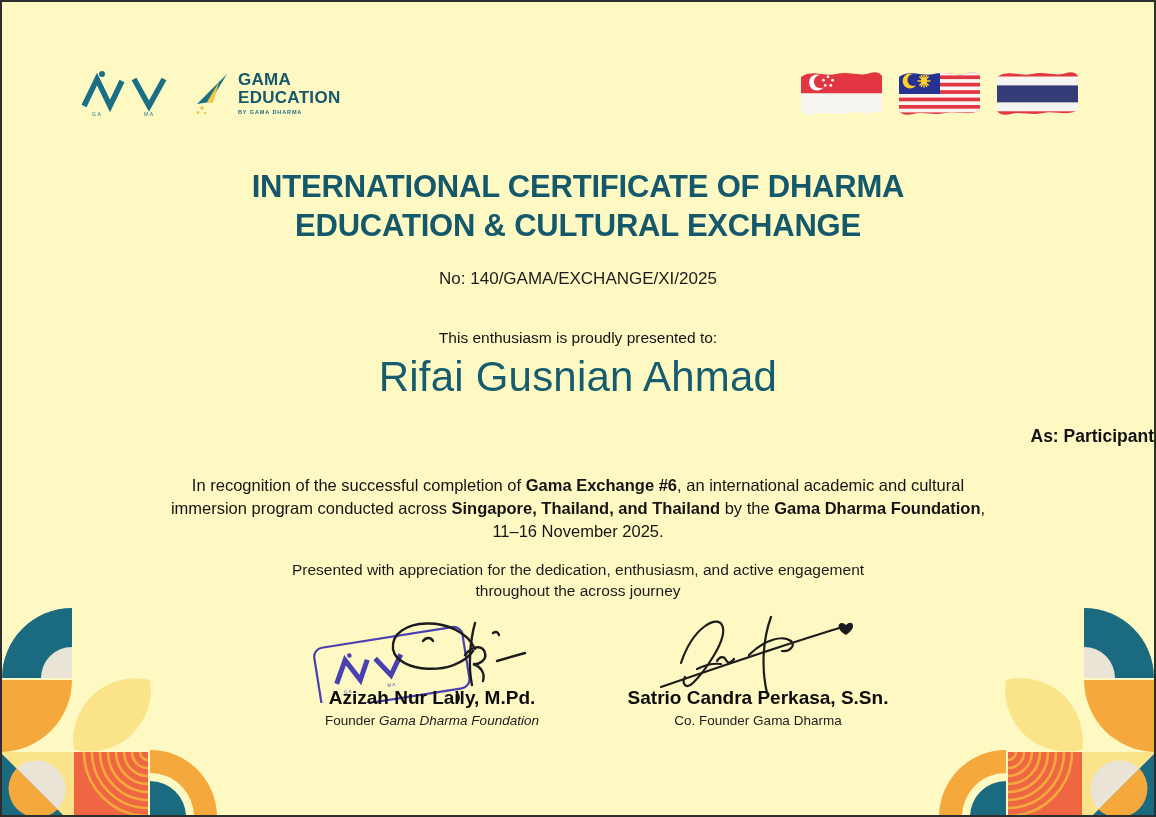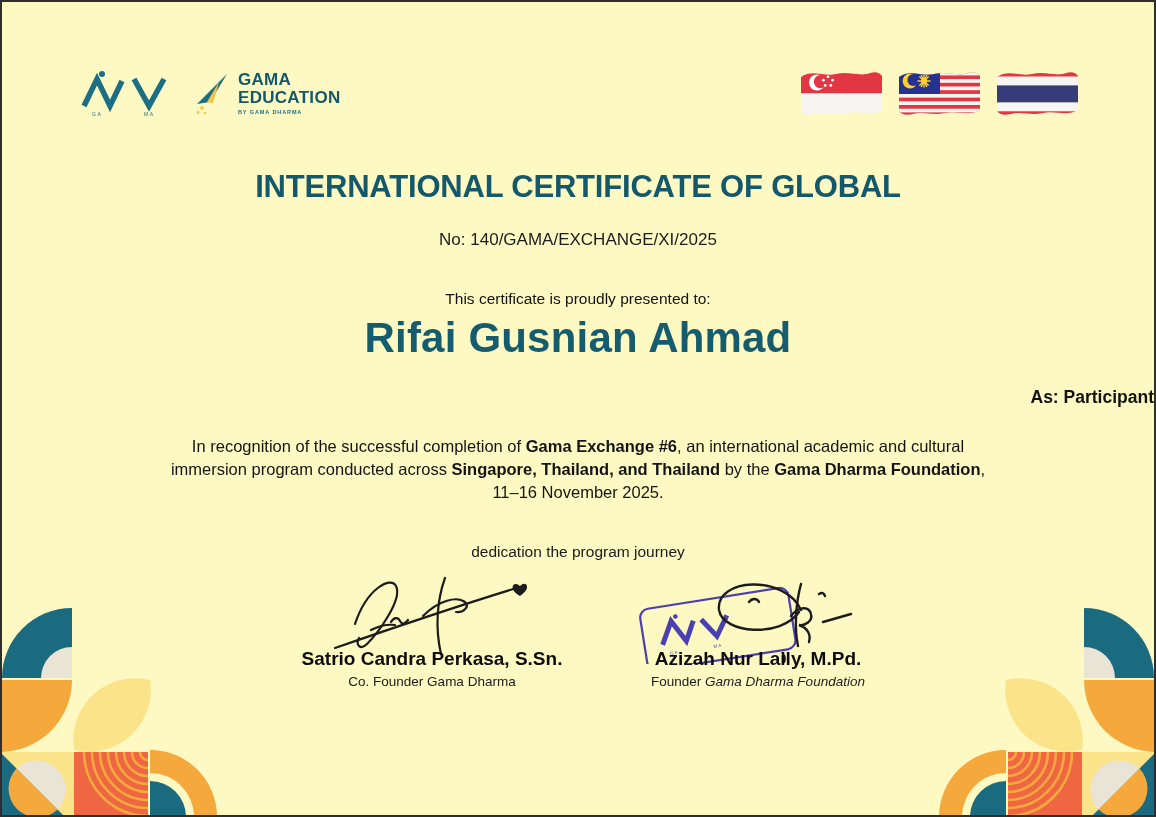--- a/index.html
+++ b/index.html
@@ -16,21 +16,21 @@
   .gx-logo { display:flex; align-items:center; gap:8px; }
   .gx-text { line-height:1; }
   .gx-line { font-size:17px; font-weight:800; color:#14586B; letter-spacing:0.3px; line-height:1.05; }
   .gx-tag { font-size:5.5px; font-weight:700; color:#1B6F85; letter-spacing:0.9px; margin-top:3px; }
   .flags { display:flex; gap:14px; align-items:center; }
   .flag { display:block; }
   
   .title { text-align:center; margin-top:47px; color:#14586B; font-size:31px; font-weight:800; line-height:1.26; letter-spacing:-0.2px; }
   .cert-no { text-align:center; margin-top:24px; font-size:17px; color:#1c1c1c; }
   .presented { text-align:center; margin-top:40px; font-size:15.5px; color:#121212; }
-  .recipient { text-align:center; margin-top:6px; font-size:42px; font-weight:700; color:#155C6E; letter-spacing:0.2px; }
+  .recipient { text-align:center; margin-top:6px; font-size:42px; font-weight:400; color:#155C6E; letter-spacing:0.2px; }
   .role { text-align:right; margin-top:25px; font-size:17.5px; font-weight:700; color:#121212; }
   .body-par { text-align:center; margin:27px auto 0; max-width:836px; font-size:16.5px; line-height:1.4; color:#141414; }
   .body-par b { font-weight:700; }
   .appreciation { text-align:center; margin-top:17px; font-size:15.5px; line-height:1.32; color:#1a1a1a; }
   
   .sig-row { display:flex; justify-content:center; gap:26px; margin-top:6px; margin-left:34px; }
   .sig-col { width:300px; text-align:center; position:relative; }
   .sig-art { display:block; margin:0 auto -16px; }
   .sig-name { font-size:19px; font-weight:700; color:#0d0d0d; position:relative; z-index:2; }
   .sig-role { font-size:13.5px; color:#202020; margin-top:4px; }
@@ -135,51 +135,35 @@
           <rect x="0" y="0" width="84" height="8.7" fill="#E23642"></rect>
           <rect x="0" y="8.7" width="84" height="8.7" fill="#F6F5F2"></rect>
           <rect x="0" y="17.4" width="84" height="17.2" fill="#353C77"></rect>
           <rect x="0" y="34.6" width="84" height="8.7" fill="#F6F5F2"></rect>
           <rect x="0" y="43.3" width="84" height="8.7" fill="#E23642"></rect>
         </g>
       </svg>
     </div>
   </div>
 
-  <h1 class="title"><span>INTERNATIONAL CERTIFICATE OF GLOBAL</span><br></h1>
+  <h1 class="title"><span>INTERNATIONAL CERTIFICATE OF DHARMA</span><br><span>EDUCATION &amp; CULTURAL EXCHANGE</span></h1>
 
   <div class="cert-no">No: 140/GAMA/EXCHANGE/XI/2025</div>
 
-  <div class="presented">This certificate is proudly presented to:</div>
+  <div class="presented">This enthusiasm is proudly presented to:</div>
 
   <div class="recipient">Rifai Gusnian Ahmad</div>
 
   <div class="role">As: Participant</div>
 
   <p class="body-par"><span>In recognition of the successful completion of </span><b>Gama Exchange #6</b><span>, an international academic and cultural immersion program conducted across </span><b>Singapore, Thailand, and Thailand</b><span> by the </span><b>Gama Dharma Foundation</b><span>, 11–16 November 2025.</span></p>
 
-  <p class="appreciation"><br><span>dedication the program journey</span></p>
+  <p class="appreciation"><span>Presented with appreciation for the dedication, enthusiasm, and active engagement</span><br><span>throughout the across journey</span></p>
 
   <div class="sig-row">
-    <div class="sig-col">
-      <svg class="sig-art" width="210" height="96" viewBox="0 0 210 96">
-        <g stroke="#1c1c1c" stroke-width="2.2" fill="none" stroke-linecap="round">
-          <path d="M28,56 C40,20 64,8 69,18 C76,32 50,66 40,76 C34,82 28,78 32,70"></path>
-          <path d="M44,62 c8,-4 16,-6 24,-5"></path>
-          <path d="M8,80 C60,62 150,32 196,18"></path>
-          <path d="M118,10 C110,32 108,60 114,86"></path>
-          <path d="M96,48 C112,32 130,28 138,34 c5,5 -2,11 -9,10"></path>
-          <path d="M64,54 c3,-5 7,-5 9,-1 c2,4 5,3 8,-1"></path>
-        </g>
-        <path d="M193,19 c-2,-5 -9,-3 -7,2 c1,4 7,7 7,7 c0,0 6,-4 7,-8 c1,-5 -5,-6 -7,-1 Z" fill="#1c1c1c"></path>
-      </svg>
-      <div class="sig-name">Satrio Candra Perkasa, S.Sn.</div>
-      <div class="sig-role">Co. Founder Gama Dharma</div>
-    </div>
-
     <div class="sig-col">
       <svg class="sig-art" width="250" height="96" viewBox="0 0 250 96">
         <g transform="rotate(-9 85 62)">
           <rect x="10" y="30" width="150" height="62" rx="9" fill="none" stroke="#4A40B0" stroke-width="2.2"></rect>
           <g fill="none" stroke="#4A40B0" stroke-width="5">
             <path d="M28,68 L40,46 L52,68 L62,49"></path>
             <path d="M70,49 L83,68 L96,49"></path>
           </g>
           <circle cx="45" cy="42" r="2.3" fill="#4A40B0"></circle>
           <text x="34" y="79" font-size="4.5" letter-spacing="1" fill="#4A40B0">GA</text>
@@ -190,20 +174,36 @@
           <path d="M116,34 c3,-4 8,-4 10,0"></path>
           <path d="M168,16 c-5,18 -7,44 -3,62"></path>
           <path d="M158,48 c8,-10 18,-10 20,-2 c2,7 -6,12 -12,11 c9,3 12,10 10,17"></path>
           <path d="M186,26 c3,-2 5,-1 6,2"></path>
           <path d="M190,54 l28,-8"></path>
           <path d="M150,86 c2,3 2,6 1,8"></path>
         </g>
       </svg>
       <div class="sig-name">Azizah Nur Laily, M.Pd.</div>
       <div class="sig-role"><span>Founder </span><i>Gama Dharma Foundation</i></div>
+    </div>
+
+    <div class="sig-col">
+      <svg class="sig-art" width="210" height="96" viewBox="0 0 210 96">
+        <g stroke="#1c1c1c" stroke-width="2.2" fill="none" stroke-linecap="round">
+          <path d="M28,56 C40,20 64,8 69,18 C76,32 50,66 40,76 C34,82 28,78 32,70"></path>
+          <path d="M44,62 c8,-4 16,-6 24,-5"></path>
+          <path d="M8,80 C60,62 150,32 196,18"></path>
+          <path d="M118,10 C110,32 108,60 114,86"></path>
+          <path d="M96,48 C112,32 130,28 138,34 c5,5 -2,11 -9,10"></path>
+          <path d="M64,54 c3,-5 7,-5 9,-1 c2,4 5,3 8,-1"></path>
+        </g>
+        <path d="M193,19 c-2,-5 -9,-3 -7,2 c1,4 7,7 7,7 c0,0 6,-4 7,-8 c1,-5 -5,-6 -7,-1 Z" fill="#1c1c1c"></path>
+      </svg>
+      <div class="sig-name">Satrio Candra Perkasa, S.Sn.</div>
+      <div class="sig-role">Co. Founder Gama Dharma</div>
     </div>
   </div>
 
   <svg class="corner corner-left" viewBox="0 0 222 222">
     <path d="M72,13 A70,70 0 0 0 2,83 L72,83 Z" fill="#1A6B80"></path>
     <path d="M72,52 A31,31 0 0 0 41,83 L72,83 Z" fill="#E9E4D6"></path>
     <path d="M0,85 L72,85 A72,72 0 0 1 0,157 Z" fill="#F5A83C"></path>
     <path d="M74,155 A62,62 0 0 1 150,85 A62,62 0 0 1 74,155 Z" fill="#FBE38A"></path>
     <rect x="0" y="157" width="74" height="65" fill="#FBE38A"></rect>
     <path d="M0,157 L74,231 L0,231 Z" fill="#1A6B80"></path>

